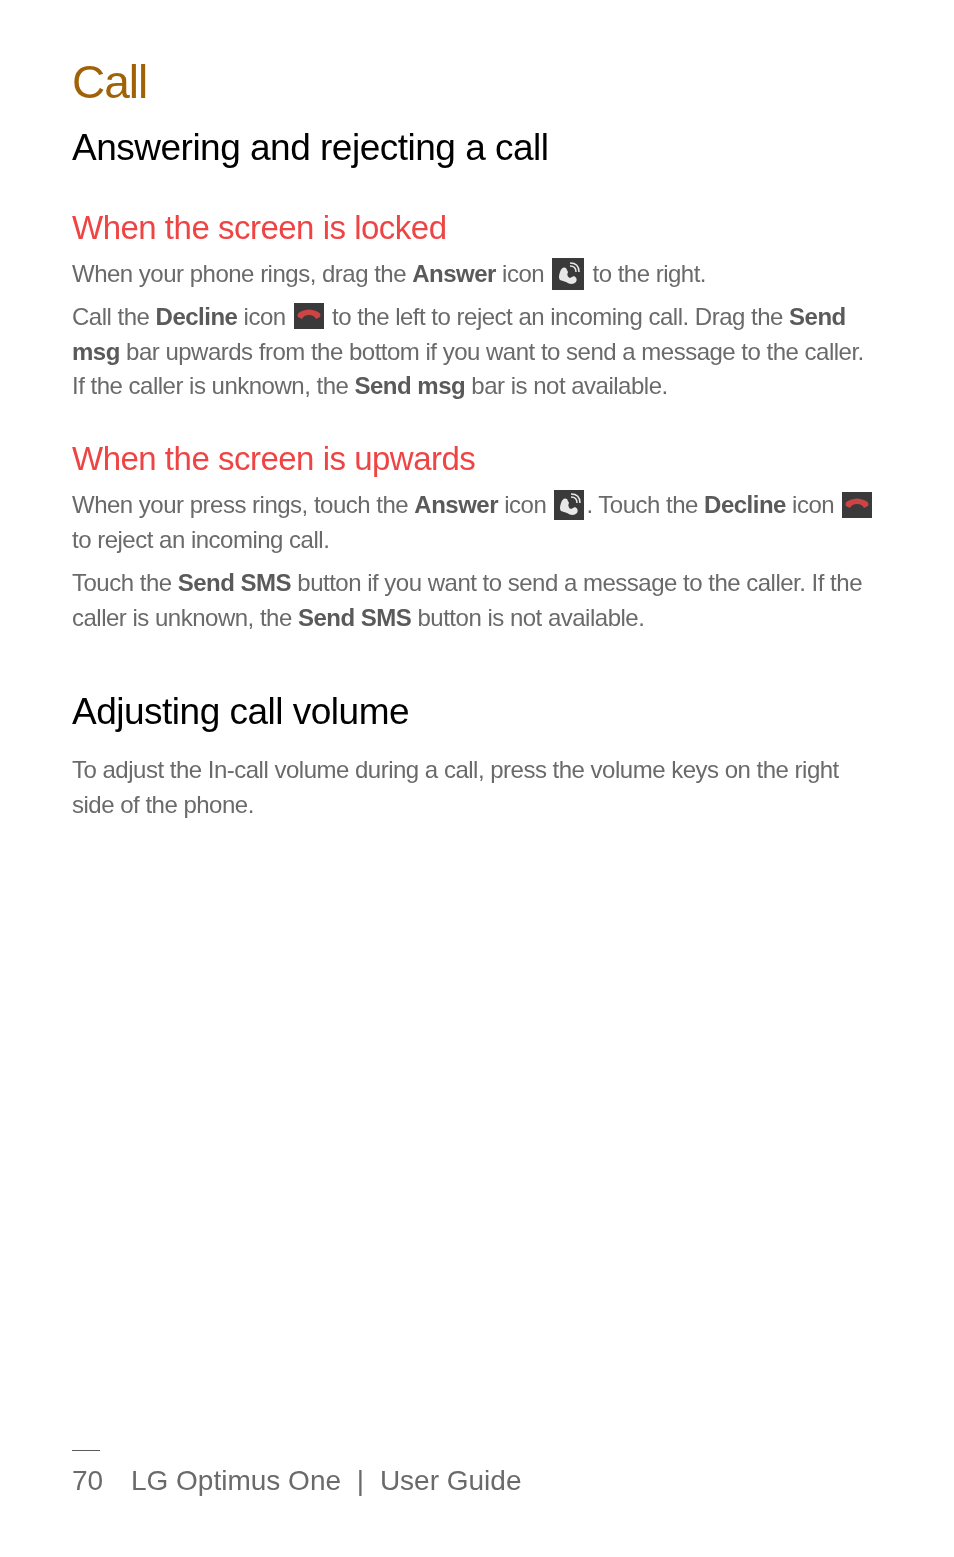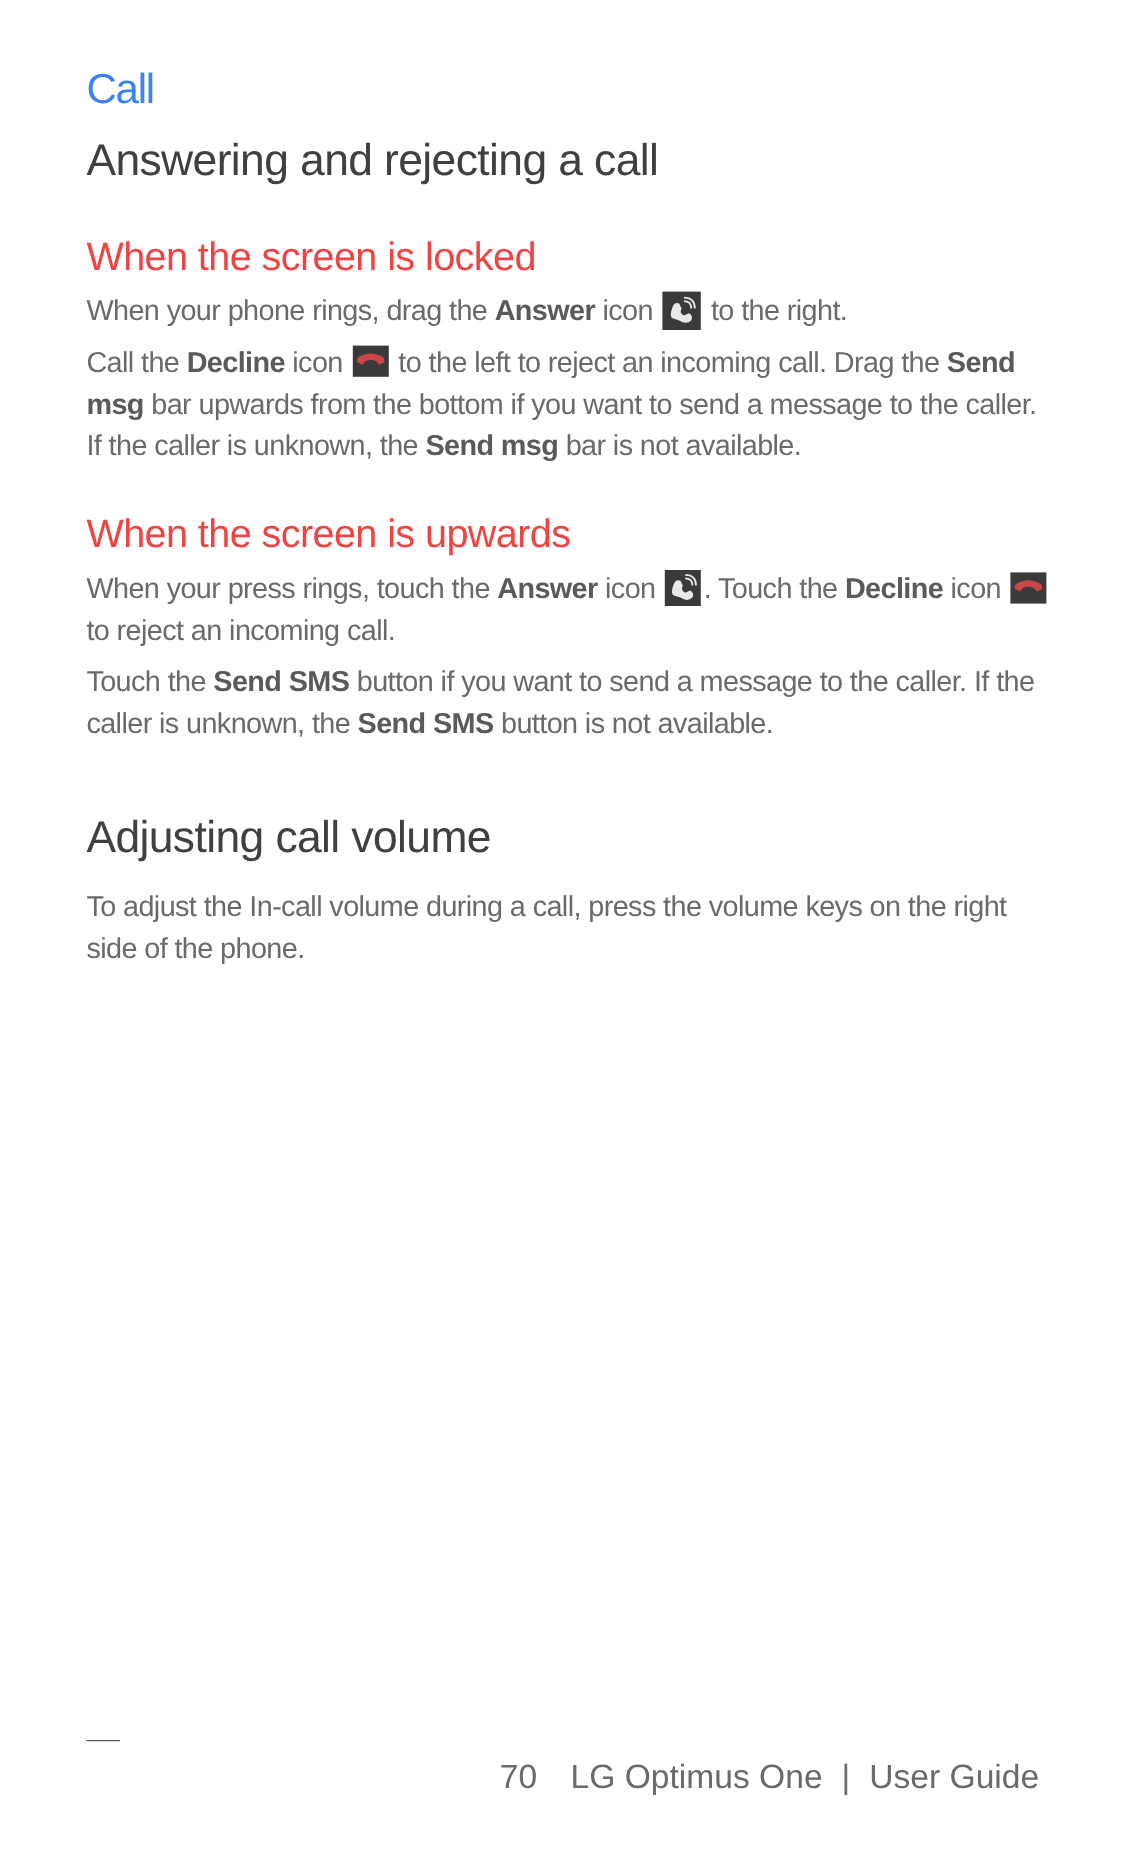--- a/index.html
+++ b/index.html
@@ -10,30 +10,30 @@
     body {
       width: 954px;
       height: 1557px;
       background: #ffffff;
       font-family: Arial, Helvetica, sans-serif;
       color: #5a5a5a;
       padding: 55px 72px 40px 72px;
       position: relative;
     }
     .page-heading {
-      font-size: 35px;
+      font-size: 46px;
       font-weight: 400;
-      color: #3b82f6;
+      color: #a16207;
       margin-bottom: 18px;
       letter-spacing: -1px;
     }
     .section-heading {
       font-size: 37px;
       font-weight: 400;
-      color: #404040;
+      color: #000000;
       margin-bottom: 40px;
       letter-spacing: -0.5px;
     }
     .sub-heading {
       font-size: 33px;
       font-weight: 400;
       color: #ef4444;
       margin-bottom: 10px;
       letter-spacing: -0.5px;
     }
@@ -77,22 +77,21 @@
     .block-gap {
       height: 28px;
     }
     .section-gap {
       height: 48px;
     }
     .footer-area {
       position: absolute;
       bottom: 60px;
       left: 72px;
-      right: 88px;
-      text-align: right;
+      right: 69px;
     }
     .footer-line {
       width: 28px;
       height: 1px;
       background: #5a5a5a;
       margin-bottom: 14px;
     }
     .footer-text {
       font-size: 28px;
       color: #6a6a6a;

